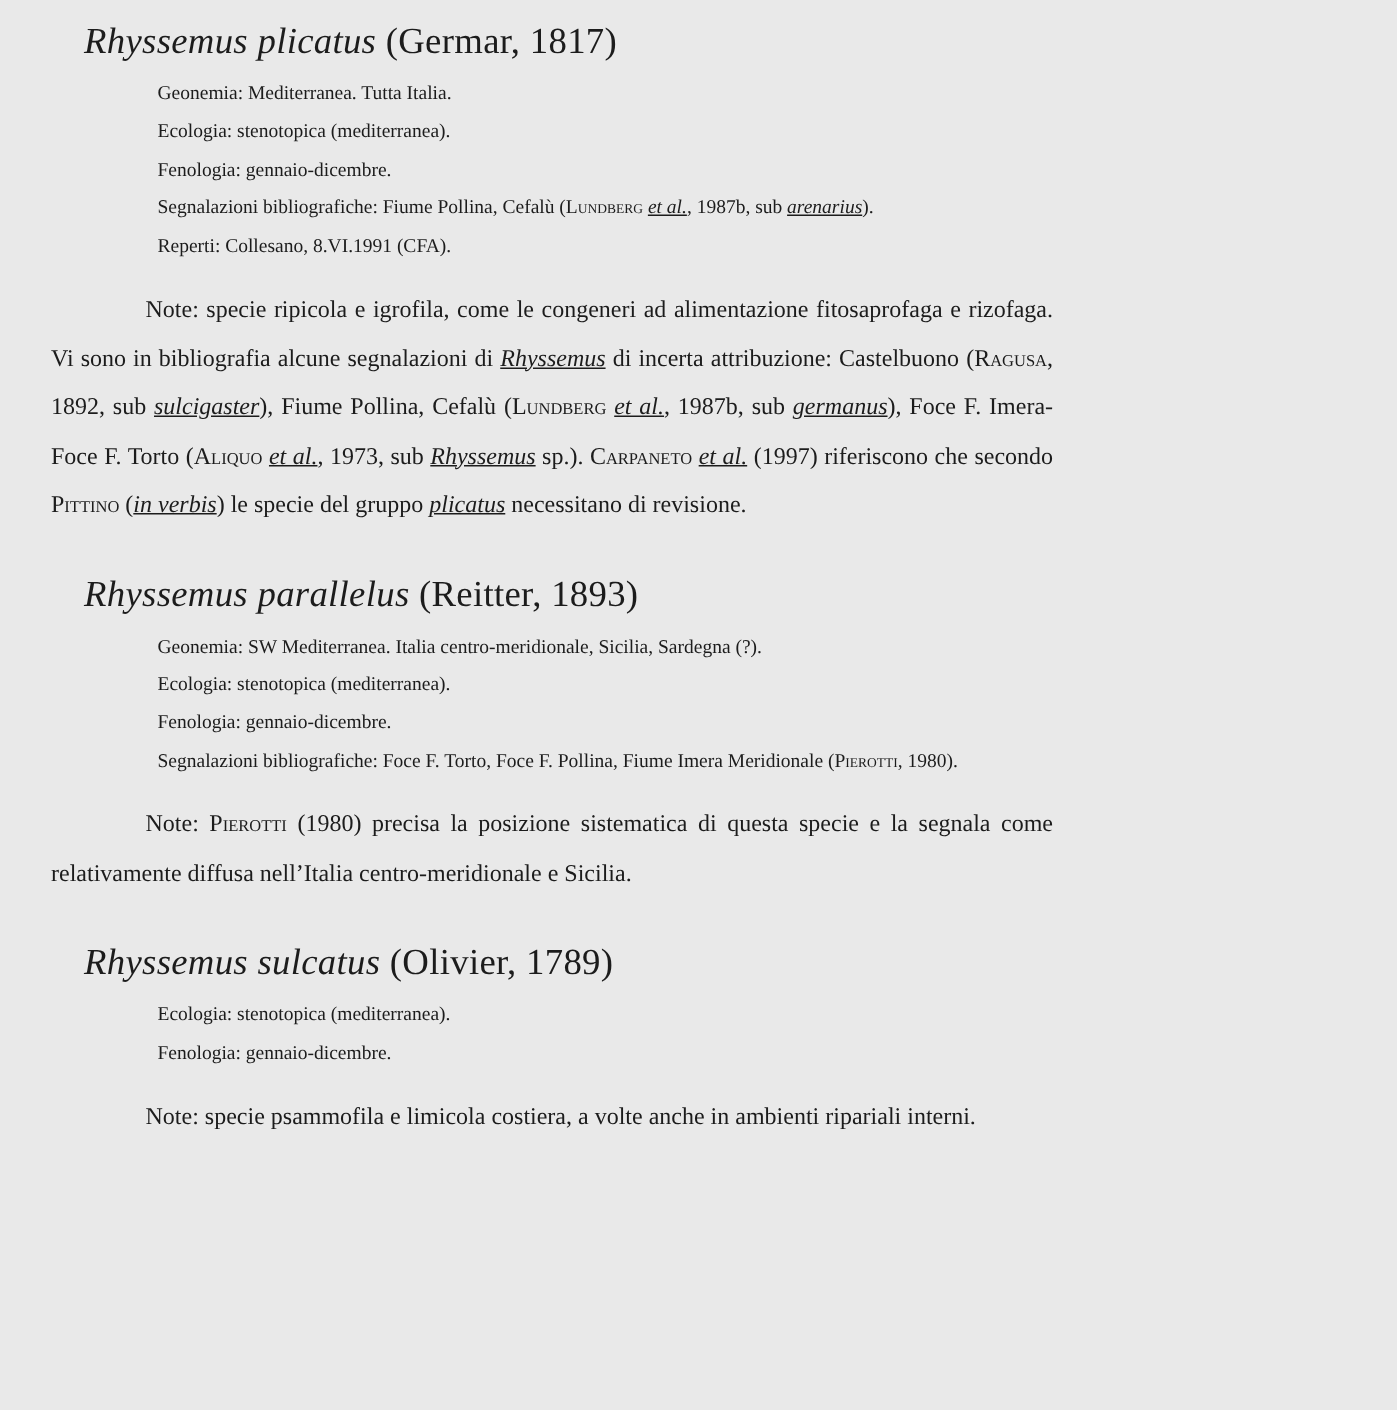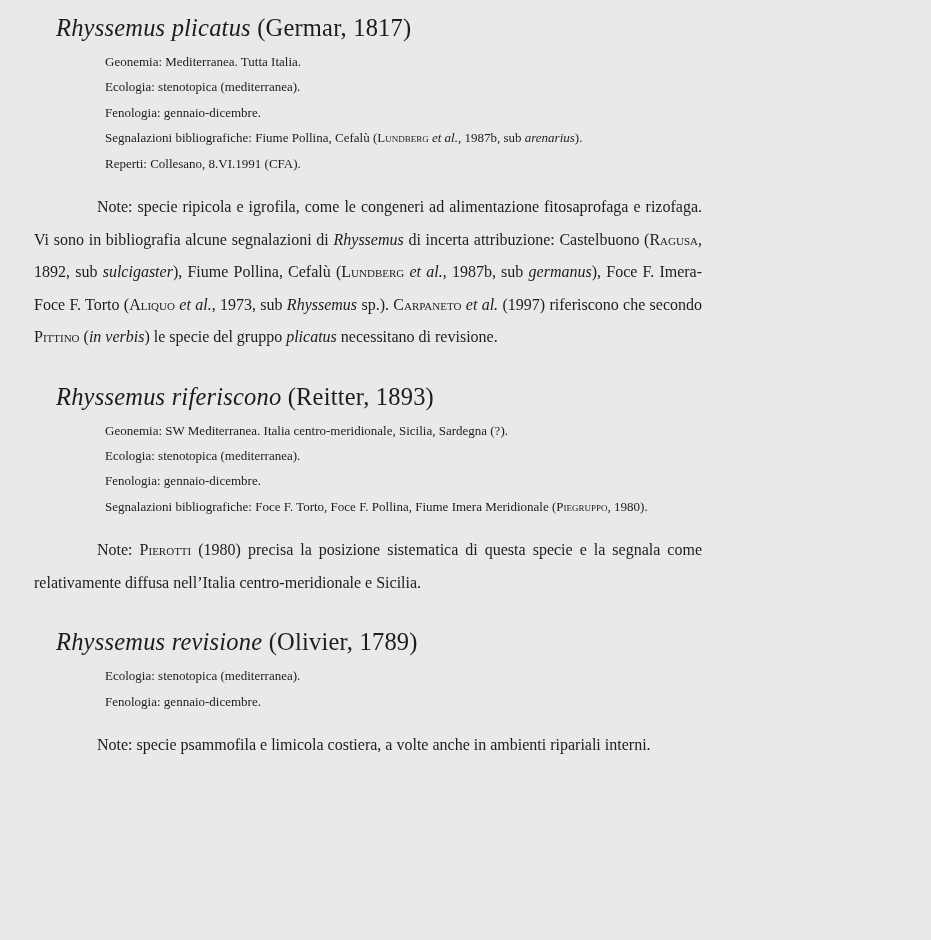--- a/index.html
+++ b/index.html
@@ -34,53 +34,53 @@
     text-align: justify;
   }
   .detail-line { text-indent: 77px; }
   .note {
     margin: 15px 4px 0 0;
     font-size: 16px;
     line-height: 32.5px;
     text-align: justify;
     text-indent: 63px;
   }
-  .st-i  { font-style: italic; }
+  .st-i  { font-style: italic; text-decoration: underline; }
   .st-sc { font-variant: small-caps; }
 </style>
 </head>
 <body style="background: rgb(233, 233, 233); color: rgb(28, 28, 28);">
 
 <div class="page">
 
   <section class="entry">
     <h2 class="heading"><span class="sp-name">Rhyssemus plicatus</span><span class="sp-author"> (Germar, 1817)</span></h2>
     <div class="details">
         <div class="detail-line"><span>Geonemia: Mediterranea. Tutta Italia.</span></div>
         <div class="detail-line"><span>Ecologia: stenotopica (mediterranea).</span></div>
         <div class="detail-line"><span>Fenologia: gennaio-dicembre.</span></div>
         <div class="detail-line"><span>Segnalazioni bibliografiche: Fiume Pollina, Cefalù (</span><span class="st-sc">Lundberg</span><span> </span><span class="st-i">et al.</span><span>, 1987b, sub </span><span class="st-i">arenarius</span><span>).</span></div>
         <div class="detail-line"><span>Reperti: Collesano, 8.VI.1991 (CFA).</span></div>
       </div>
     <p class="note"><span>Note: specie ripicola e igrofila, come le congeneri ad alimentazione fito­saprofaga e rizofaga. Vi sono in bibliografia alcune segnalazioni di </span><span class="st-i">Rhyssemus</span><span> di incerta attribuzione: Castelbuono (</span><span class="st-sc">Ragusa</span><span>, 1892, sub </span><span class="st-i">sulcigaster</span><span>), Fiume Pollina, Cefalù (</span><span class="st-sc">Lundberg</span><span> </span><span class="st-i">et al.</span><span>, 1987b, sub </span><span class="st-i">germanus</span><span>), Foce F. Imera-Foce F. Torto (</span><span class="st-sc">Aliquo</span><span> </span><span class="st-i">et al.</span><span>, 1973, sub </span><span class="st-i">Rhyssemus</span><span> sp.). </span><span class="st-sc">Carpaneto</span><span> </span><span class="st-i">et al.</span><span> (1997) riferiscono che secondo </span><span class="st-sc">Pittino</span><span> (</span><span class="st-i">in verbis</span><span>) le specie del gruppo </span><span class="st-i">plicatus</span><span> necessitano di revisione.</span></p>
   </section>
 
   <section class="entry">
-    <h2 class="heading"><span class="sp-name">Rhyssemus riferiscono</span><span class="sp-author"> (Reitter, 1893)</span></h2>
+    <h2 class="heading"><span class="sp-name">Rhyssemus parallelus</span><span class="sp-author"> (Reitter, 1893)</span></h2>
     <div class="details">
         <div class="detail-line"><span>Geonemia: SW Mediterranea. Italia centro-meridionale, Sicilia, Sardegna (?).</span></div>
         <div class="detail-line"><span>Ecologia: stenotopica (mediterranea).</span></div>
         <div class="detail-line"><span>Fenologia: gennaio-dicembre.</span></div>
-        <div class="detail-line"><span>Segnalazioni bibliografiche: Foce F. Torto, Foce F. Pollina, Fiume Imera Meridionale (</span><span class="st-sc">Pie­gruppo</span><span>, 1980).</span></div>
+        <div class="detail-line"><span>Segnalazioni bibliografiche: Foce F. Torto, Foce F. Pollina, Fiume Imera Meridionale (</span><span class="st-sc">Pie­rotti</span><span>, 1980).</span></div>
       </div>
     <p class="note"><span>Note: </span><span class="st-sc">Pierotti</span><span> (1980) precisa la posizione sistematica di questa specie e la segnala come relativamente diffusa nell’Italia centro-meridionale e Sicilia.</span></p>
   </section>
 
   <section class="entry">
-    <h2 class="heading"><span class="sp-name">Rhyssemus revisione</span><span class="sp-author"> (Olivier, 1789)</span></h2>
+    <h2 class="heading"><span class="sp-name">Rhyssemus sulcatus</span><span class="sp-author"> (Olivier, 1789)</span></h2>
     <div class="details">
         <div class="detail-line"><span>Ecologia: stenotopica (mediterranea).</span></div>
         <div class="detail-line"><span>Fenologia: gennaio-dicembre.</span></div>
       </div>
     <p class="note"><span>Note: specie psammofila e limicola costiera, a volte anche in ambienti ripariali interni.</span></p>
   </section>
 
 </div>
 
 </body></html>

